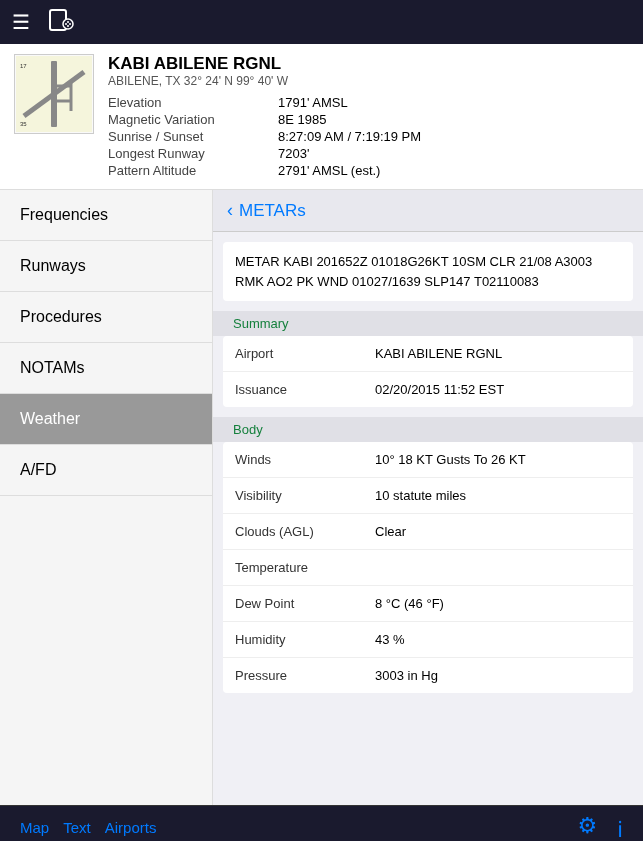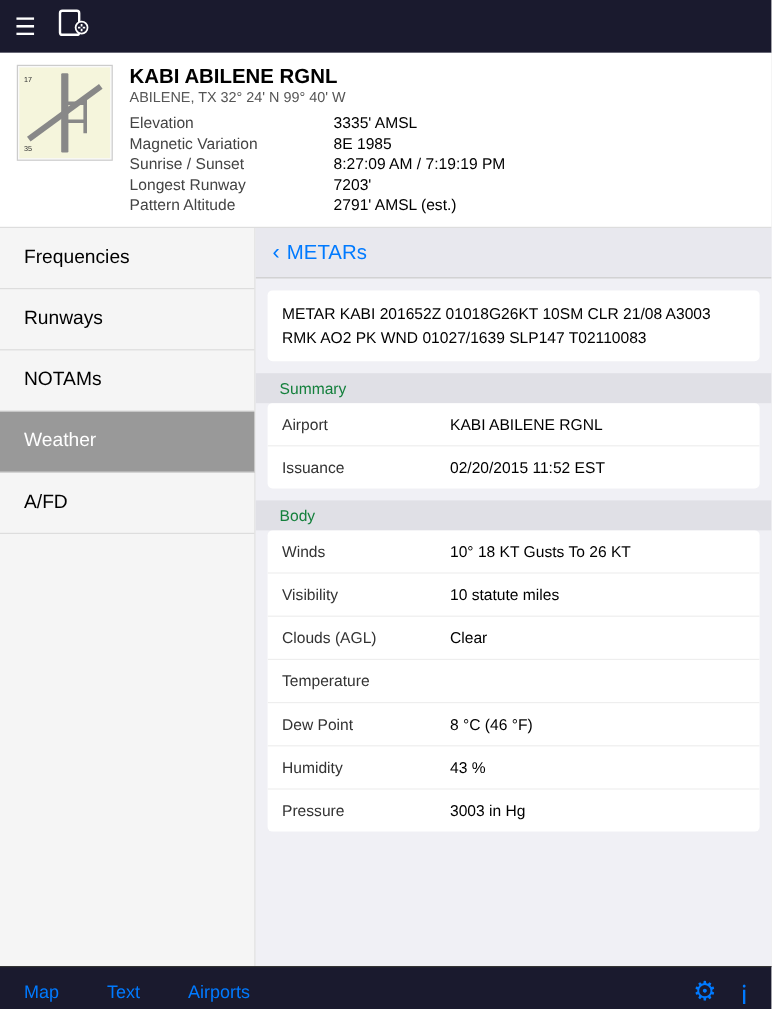--- a/index.html
+++ b/index.html
@@ -124,21 +124,21 @@
     
     .bottom-tab-bar {
       background: #1a1a2e;
       height: 44px;
       display: flex;
       align-items: center;
       justify-content: space-between;
       padding: 0 20px;
       border-top: 1px solid #333;
     }
-    .tab-group { display: flex; gap: 40px; }
+    .tab-group { display: flex; gap: 14px; }
     .tab-item { color: #007AFF; font-size: 15px; cursor: pointer; }
     .bottom-icons { display: flex; gap: 20px; }
     .bottom-icon { color: #aaa; font-size: 22px; cursor: pointer; }
     .bottom-icon.blue { color: #007AFF; }
 
     
     .diagram-svg { width: 76px; height: 76px; }
   </style>
 </head>
 <body>
@@ -173,21 +173,21 @@
       <text x="4" y="12" font-size="6" fill="#333">17</text>
       <text x="4" y="70" font-size="6" fill="#333">35</text>
     </svg>
   </div>
   <div class="airport-info-right">
     <div class="airport-name">KABI ABILENE RGNL</div>
     <div class="airport-sub">ABILENE, TX  32° 24' N  99° 40' W</div>
     <div class="info-table">
       <div class="info-row">
         <span class="info-label">Elevation</span>
-        <span class="info-value">3335' AMSL</span>
+        <span class="info-value">1791' AMSL</span>
       </div>
       <div class="info-row">
         <span class="info-label">Magnetic Variation</span>
         <span class="info-value">8E 1985</span>
       </div>
       <div class="info-row">
         <span class="info-label">Sunrise / Sunset</span>
         <span class="info-value">8:27:09 AM / 7:19:19 PM</span>
       </div>
       <div class="info-row">
@@ -200,20 +200,21 @@
       </div>
     </div>
   </div>
 </div>
 
 <div class="main-content">
 
   <div class="sidebar">
     <div class="sidebar-item">Frequencies</div>
     <div class="sidebar-item">Runways</div>
+    <div class="sidebar-item">Procedures</div>
     <div class="sidebar-item">NOTAMs</div>
     <div class="sidebar-item active">Weather</div>
     <div class="sidebar-item">A/FD</div>
   </div>
 
   <div class="content-panel">
 
     <div class="metar-header">
       <span class="back-arrow">‹</span>
       <span class="metar-title">METARs</span>

